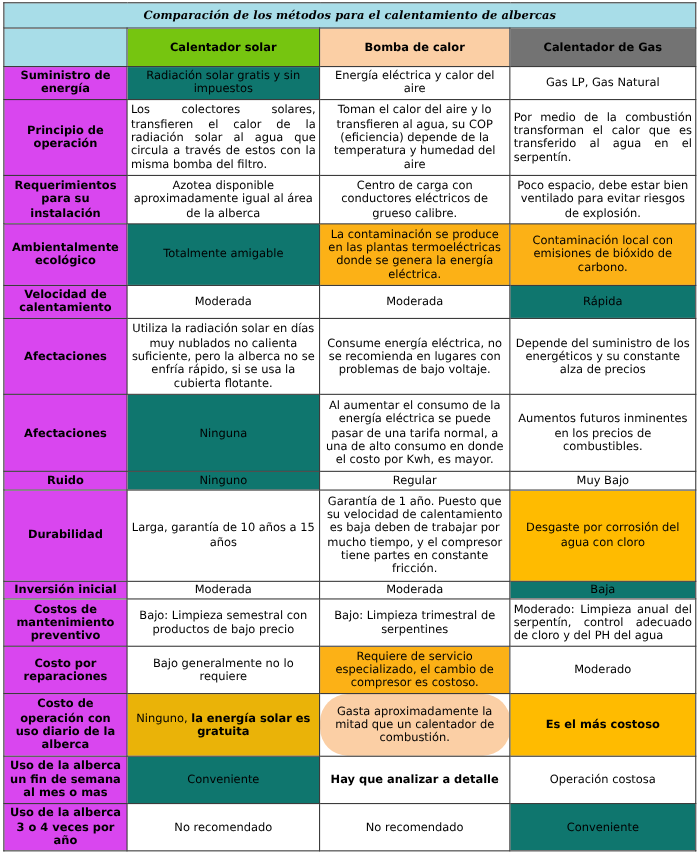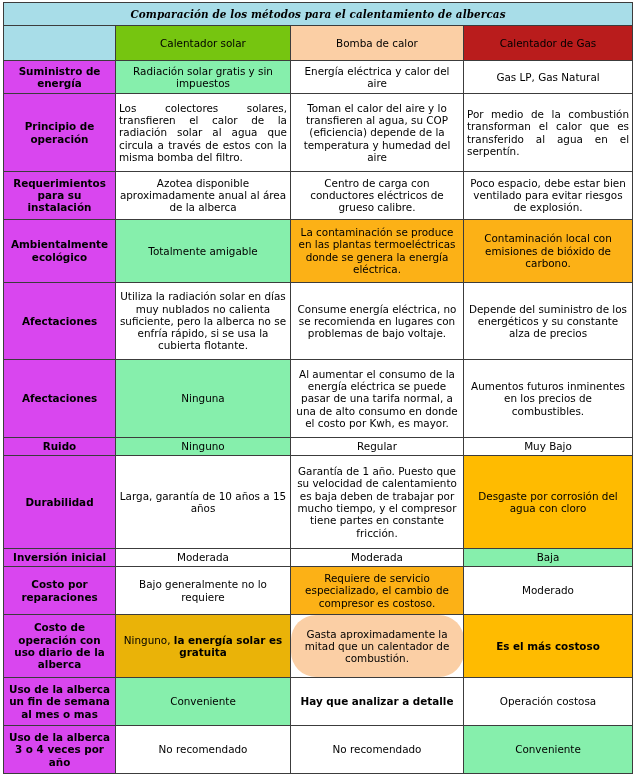--- a/index.html
+++ b/index.html
@@ -47,41 +47,41 @@
     font-weight: bold;
     font-style: italic;
     font-size: 13.5px;
     text-align: center;
     height: 20px;
     letter-spacing: .1px;
   }
   
   td.hd {
     text-align: center;
-    font-weight: normal;
+    font-weight: bold;
     font-size: 13px;
     height: 32px;
     margin-top: 20px;
   }
   td.hd-blank { background: #A8DDE8; }
   td.hd-solar { background: #76C510; }
   td.hd-bomba { background: #FBCFA5; }
-  td.hd-gas   { background: #b91c1c; }
+  td.hd-gas   { background: #737373; }
 
   
   td.rl {
     background: #d946ef;
     font-weight: bold;
     text-align: center;
     font-size: 10.6px;
     line-height: 1.2;
   }
   
   td.f-white  { background: #ffffff; }
-  td.f-sage   { background: #86efac; margin-top: 45px; }
+  td.f-sage   { background: #0f766e; margin-top: 45px; }
   td.f-green  { background: #eab308; }
   td.f-peach  { background: #FBCFA5; border-radius: 25px; }
   td.f-orange { background: #FCB116; }
   td.f-amber  { background: #FFBB00; margin-left: 34px; }
 
   
   td.ta-c { text-align: center; }
   td.ta-l { text-align: center; }
   td.ta-j { text-align: justify; text-align-last: left; }
   td.bold { font-weight: bold; }
@@ -121,32 +121,38 @@
 
     <tr>
       <td class="rl">Principio de operación</td>
       <td class="f-white ta-j va-t">Los colectores solares, transfieren el calor de la radiación solar al agua que circula a través de estos con la misma bomba del filtro.</td>
       <td class="f-white ta-l va-t">Toman el calor del aire y lo transfieren al agua, su COP (eficiencia) depende de la temperatura y humedad del aire</td>
       <td class="f-white ta-j va-t">Por medio de la combustión transforman el calor que es transferido al agua en el serpentín.</td>
     </tr>
 
     <tr>
       <td class="rl">Requerimientos para su instalación</td>
-      <td class="f-white ta-l va-t">Azotea disponible aproximadamente anual al área de la alberca</td>
+      <td class="f-white ta-l va-t">Azotea disponible aproximadamente igual al área de la alberca</td>
       <td class="f-white ta-l va-t">Centro de carga con conductores eléctricos de grueso calibre.</td>
       <td class="f-white ta-l va-t">Poco espacio, debe estar bien ventilado para evitar riesgos de explosión.</td>
     </tr>
 
     <tr>
       <td class="rl">Ambientalmente ecológico</td>
       <td class="f-sage ta-c">Totalmente amigable</td>
       <td class="f-orange ta-l va-t">La contaminación se produce en las plantas termoeléctricas donde se genera la energía eléctrica.</td>
       <td class="f-orange ta-l va-t">Contaminación local con emisiones  de bióxido de carbono.</td>
     </tr>
 
+    <tr>
+      <td class="rl">Velocidad de calentamiento</td>
+      <td class="f-white ta-c">Moderada</td>
+      <td class="f-white ta-c">Moderada</td>
+      <td class="f-sage ta-c">Rápida</td>
+    </tr>
 
     <tr>
       <td class="rl">Afectaciones</td>
       <td class="f-white ta-l va-t">Utiliza la radiación solar  en días muy nublados no calienta suficiente, pero la alberca no se enfría rápido, si se usa la cubierta flotante.</td>
       <td class="f-white ta-l va-t">Consume energía eléctrica, no se recomienda en lugares con problemas de bajo voltaje.</td>
       <td class="f-white ta-l va-t">Depende del suministro de los energéticos y su constante alza de precios</td>
     </tr>
 
     <tr>
       <td class="rl">Afectaciones</td>
@@ -169,20 +175,26 @@
       <td class="f-amber ta-c">Desgaste por corrosión del agua con cloro</td>
     </tr>
 
     <tr>
       <td class="rl">Inversión inicial</td>
       <td class="f-white ta-c">Moderada</td>
       <td class="f-white ta-c">Moderada</td>
       <td class="f-sage ta-c">Baja</td>
     </tr>
 
+    <tr>
+      <td class="rl">Costos de mantenimiento preventivo</td>
+      <td class="f-white ta-c">Bajo: Limpieza semestral con productos de bajo precio</td>
+      <td class="f-white ta-c">Bajo: Limpieza trimestral de serpentines</td>
+      <td class="f-white ta-j">Moderado: Limpieza anual del serpentín, control adecuado de cloro y del PH del agua</td>
+    </tr>
 
     <tr>
       <td class="rl">Costo por reparaciones</td>
       <td class="f-white ta-c">Bajo generalmente no lo requiere</td>
       <td class="f-orange ta-c">Requiere de servicio especializado, el cambio de compresor es costoso.</td>
       <td class="f-white ta-c">Moderado</td>
     </tr>
 
     <tr>
       <td class="rl">Costo de operación con uso diario de la alberca</td>

